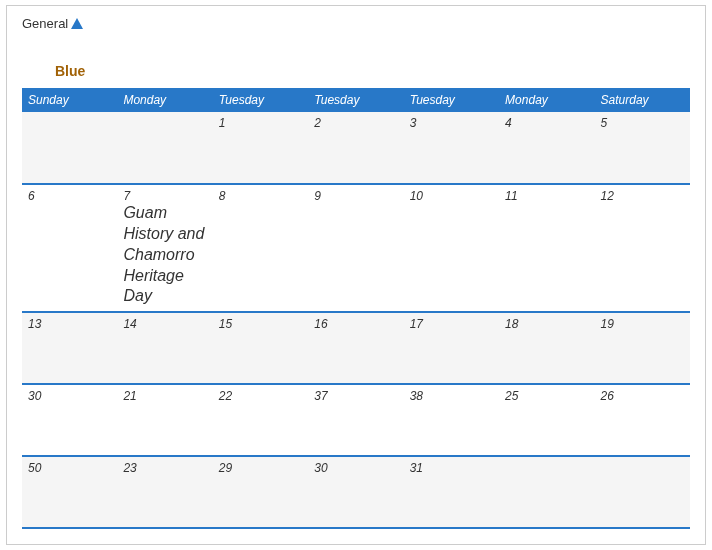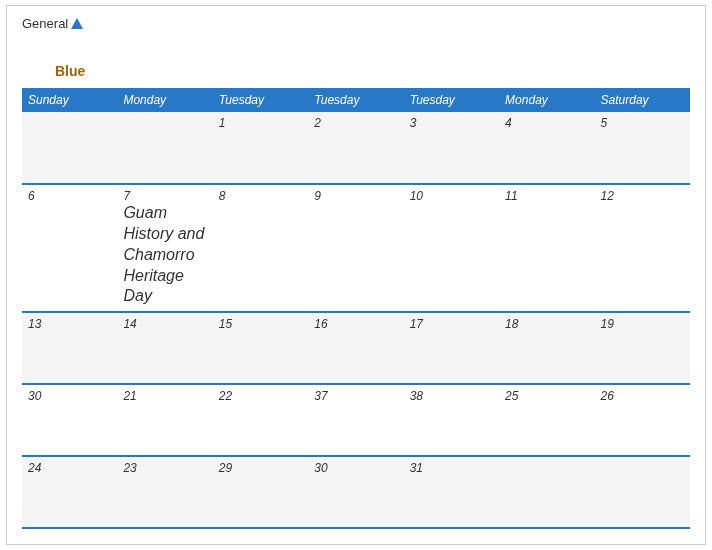--- a/index.html
+++ b/index.html
@@ -196,21 +196,21 @@
           </td>
           <td>
             <span class="day-num">25</span>
           </td>
           <td>
             <span class="day-num">26</span>
           </td>
         </tr>
         <tr>
           <td>
-            <span class="day-num">24</span>
+            <span class="day-num">50</span>
           </td>
           <td>
             <span class="day-num">23</span>
           </td>
           <td>
             <span class="day-num">29</span>
           </td>
           <td>
             <span class="day-num">30</span>
           </td>

